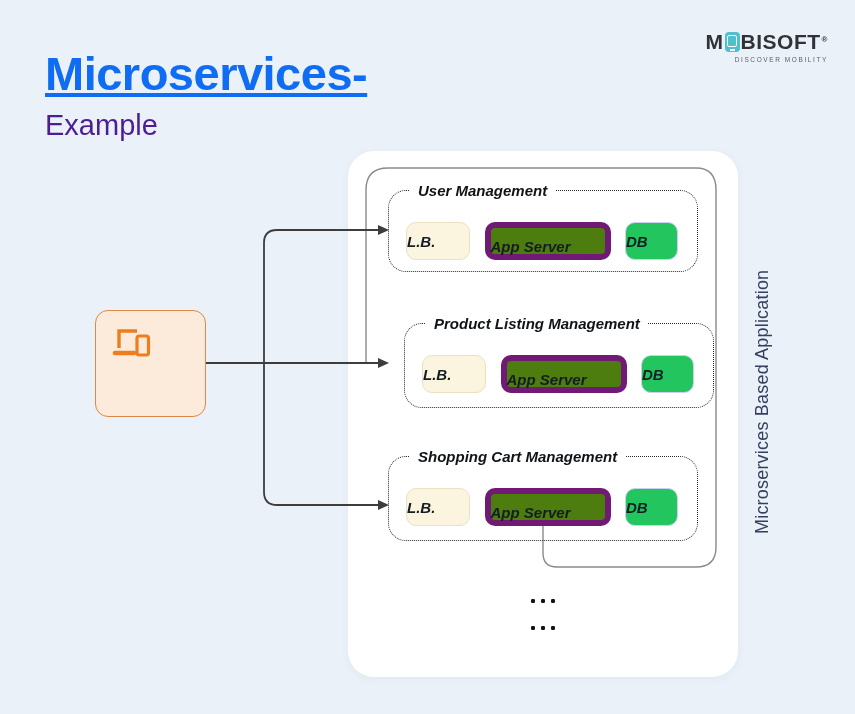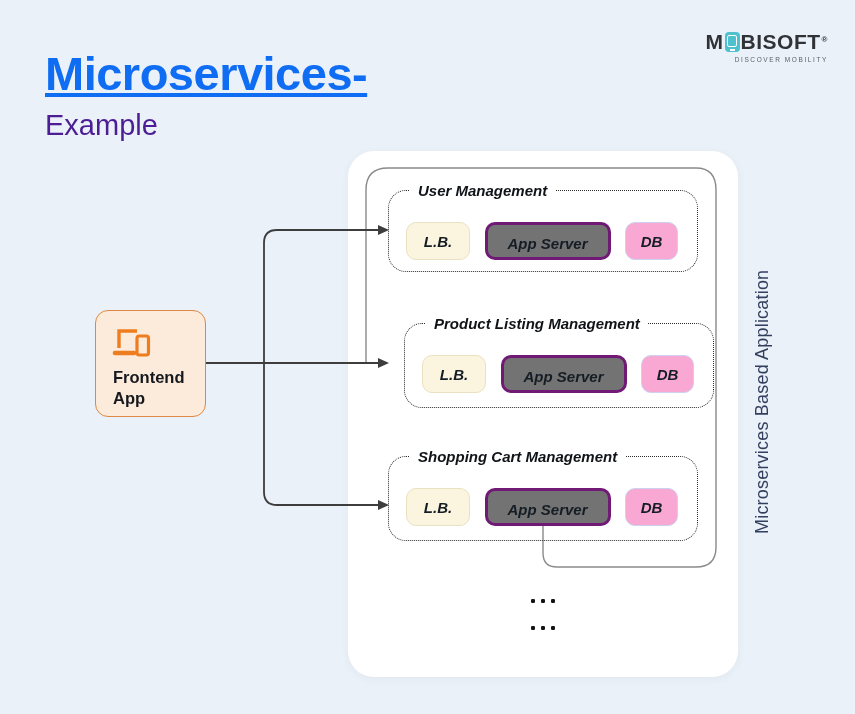--- a/index.html
+++ b/index.html
@@ -60,27 +60,27 @@
   .group-label{
     position:absolute;top:-10px;left:21px;background:#FFFFFF;
     padding:0 8px;font-size:15px;font-weight:700;color:#101418;
     white-space:nowrap;line-height:19px;
   }
   .chips{
     display:flex;justify-content:space-between;align-items:center;
     padding:0 19px 0 17px;margin-top:31px;
   }
   .chip{
-    height:38px;line-height:38px;text-align:center;
+    height:38px;line-height:38px;text-align:left;
     border-radius:10px;font-size:15px;font-weight:700;color:#141C24;
     box-sizing:border-box;
   }
   .chip.lb{width:64px;background:#FBF5DF;border:1px solid #E9E1C2;}
-  .chip.app{width:126px;background:#737373;border:3px solid #701a75;}
-  .chip.db{width:53px;background:#f9a8d4;border:1px solid #CBD1F0;}
+  .chip.app{width:126px;background:#4d7c0f;border:6px solid #701a75;}
+  .chip.db{width:53px;background:#22c55e;border:1px solid #CBD1F0;}
   
   .side-label{
     position:absolute;left:745px;top:252px;height:300px;width:34px;
     writing-mode:vertical-rl;transform:rotate(180deg);
     display:flex;align-items:center;justify-content:center;
     font-size:18px;font-weight:500;color:#333F5E;letter-spacing:0.2px;
     white-space:nowrap;z-index:3;
   }
   
   .dots-row{position:absolute;left:531px;display:flex;gap:6.5px;z-index:3;}
@@ -119,24 +119,20 @@
   <polygon points="389,363 378,358 378,368" fill="#3D3D3D"></polygon>
   <polygon points="389,505 378,500 378,510" fill="#3D3D3D"></polygon>
 </svg>
 
 <div class="frontend">
   <svg class="fe-icon" width="40" height="34" viewBox="0 0 40 34">
     <path d="M26,4 L8,4 L8,21" fill="none" stroke="#ED7D1F" stroke-width="3.4"></path>
     <line x1="4" y1="26" x2="23" y2="26" stroke="#ED7D1F" stroke-width="4.6" stroke-linecap="round"></line>
     <rect x="26" y="9" width="11.5" height="19" rx="2.2" fill="none" stroke="#ED7D1F" stroke-width="3.2"></rect>
   </svg>
-  <div class="fe-label">
-    <span>Frontend</span><br>
-    <span>App</span>
-  </div>
 </div>
 
 <div class="group g1">
   <div class="group-label">User Management</div>
   <div class="chips">
     <div class="chip lb">L.B.</div>
     <div class="chip app">App Server</div>
     <div class="chip db">DB</div>
   </div>
 </div>

